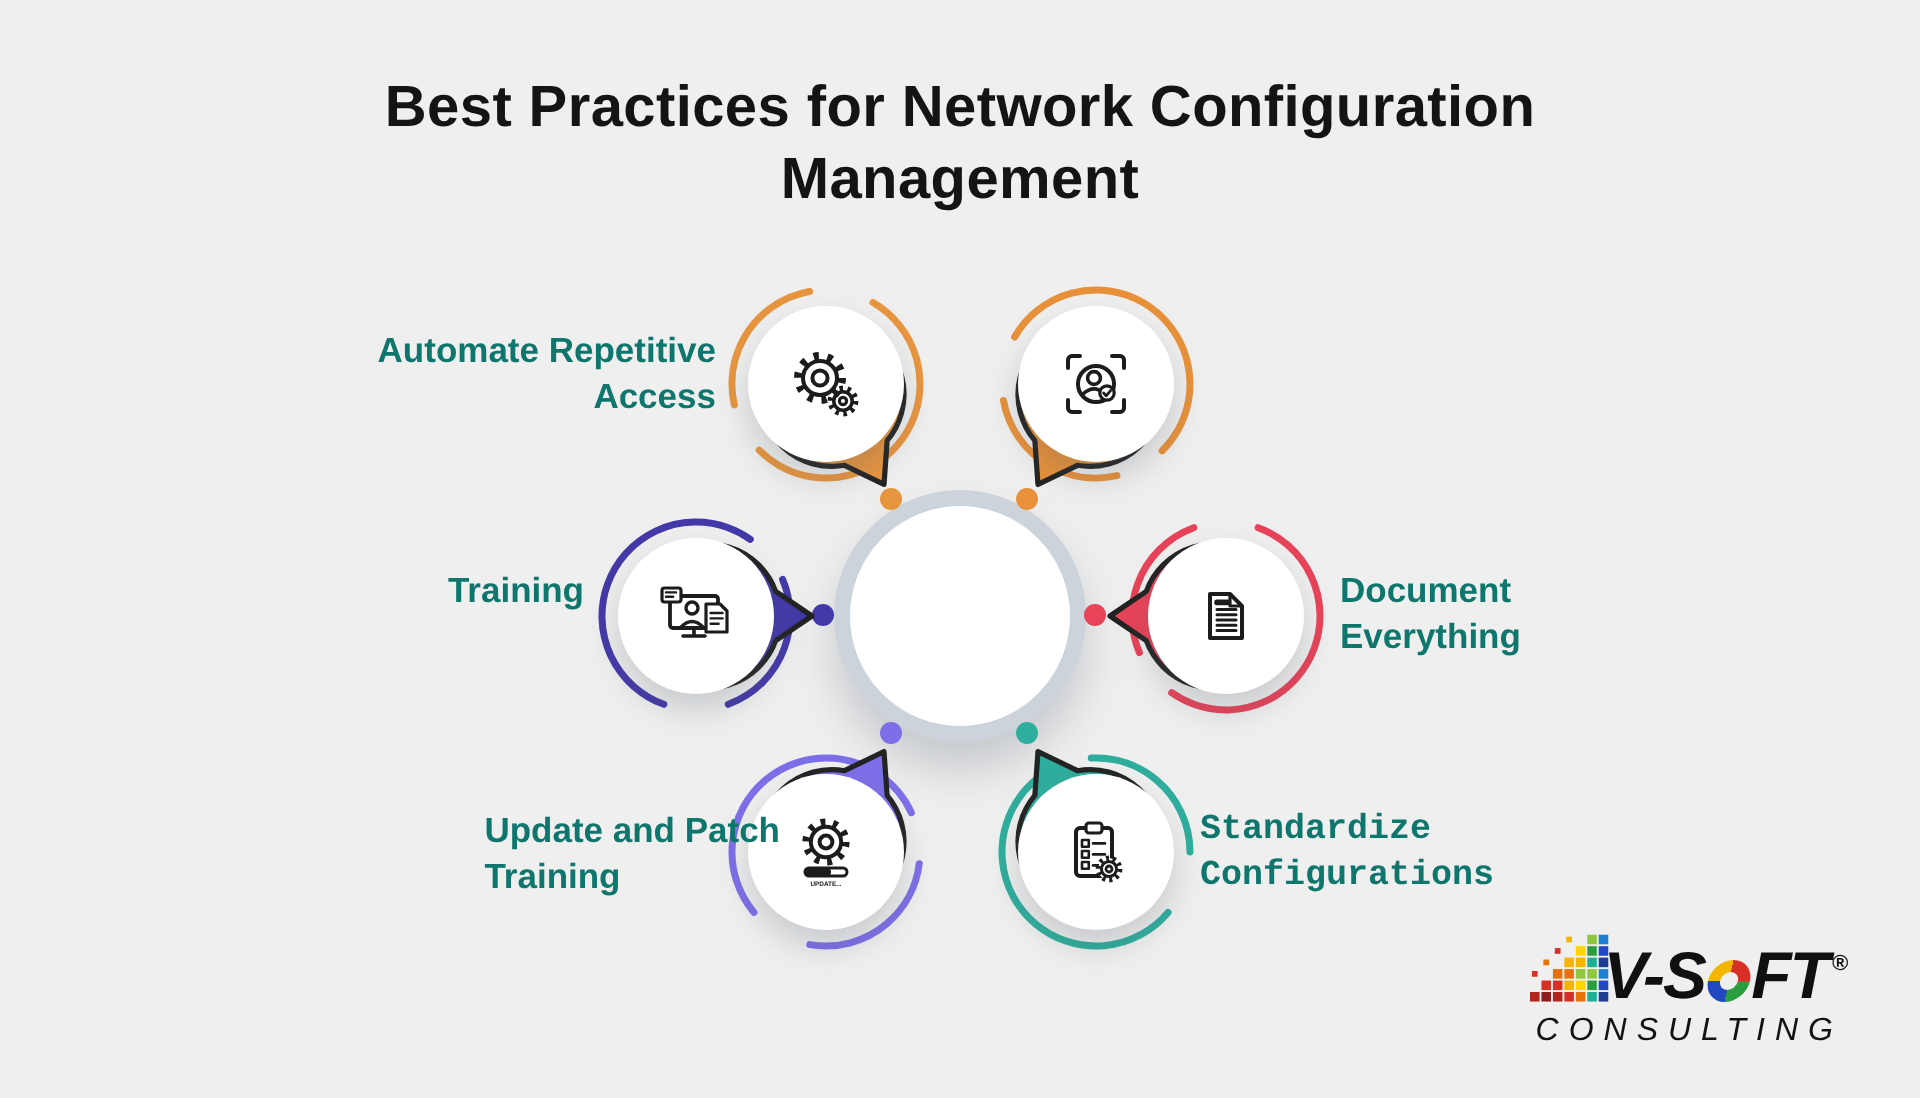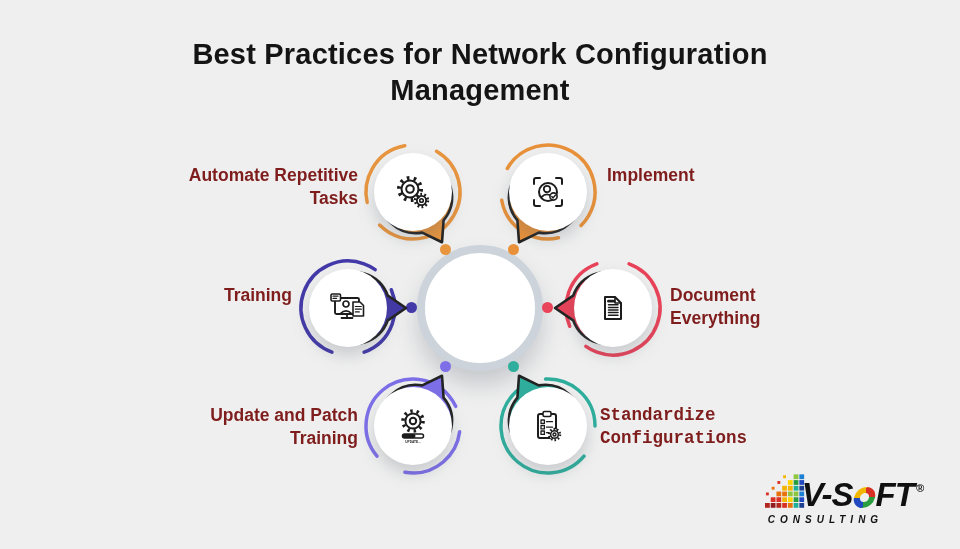--- a/index.html
+++ b/index.html
@@ -31,39 +31,39 @@
   .bubble{fill:var(--c);stroke:#232323;stroke-width:2.6;stroke-linejoin:round;}
   .white{fill:#ffffff;filter:drop-shadow(0 8px 8px rgba(80,90,105,.25));}
   .icon{stroke:#1c1c1c;stroke-width:2;fill:none;stroke-linecap:round;stroke-linejoin:round;}
   .teeth{stroke-linecap:butt;}
   .fillwhite{fill:#fff;}
   .filldark{fill:#1c1c1c;stroke:none;}
   .icon-caption{font-family:"Liberation Sans",sans-serif;font-size:3.2px;font-weight:700;
                 fill:#1c1c1c;stroke:none;text-anchor:middle;}
 
   
-  .node-label{position:absolute;font-weight:700;font-size:17.5px;line-height:1.3;color:#7f1d1d;}
+  .node-label{position:absolute;font-weight:700;font-size:17.5px;line-height:1.3;color:#0f766e;}
   .lab-tl{right:602px;top:164px;text-align:right;}
   .lab-tr{left:607px;top:164px;text-align:left;}
   .lab-ml{right:668px;top:284px;text-align:right;}
   .lab-mr{left:670px;top:284px;text-align:left;}
-  .lab-bl{right:602px;top:404px;text-align:right;}
+  .lab-bl{right:570px;top:404px;text-align:left;}
   .lab-br{left:600px;top:404px;text-align:left;font-family:Liberation Mono, monospace;}
 
   
   .logo{position:absolute;right:36px;bottom:24px;}
   .logo-row{display:flex;align-items:flex-end;}
   .brand{font-style:italic;font-weight:900;font-size:33px;letter-spacing:-1px;color:#101010;
          margin-left:-5px;line-height:1;white-space:nowrap;}
   .logo-o{display:inline-block;width:21px;height:21px;border-radius:50%;position:relative;top:2px;margin:0 1px;
           background:conic-gradient(#d93025 0 25%, #2a9d3f 25% 50%, #2148c0 50% 75%, #f2b600 75% 100%);
           transform:skewX(-12deg);}
   .logo-o::after{content:"";position:absolute;inset:6px;background:#efefef;border-radius:50%;}
   .reg{font-size:11px;font-weight:700;vertical-align:14px;letter-spacing:0;margin-left:2px;}
-  .tagline{font-style:italic;font-weight:700;font-size:10px;letter-spacing:5px;color:#121212;margin-top:3px;padding-left:3px;}
+  .tagline{font-style:italic;font-weight:400;font-size:16px;letter-spacing:5px;color:#121212;margin-top:3px;padding-left:3px;}
 </style>
 </head>
 <body>
 
 <div class="canvas">
 
   <div class="title">Best Practices for Network Configuration Management</div>
 
   <div class="hub"></div>
   <span class="dot d1" style="--c: #E8953F;"></span>
@@ -182,24 +182,23 @@
         <path d="M-1.5 -4.3 h6 M-1.5 1.2 h6 M-1.5 6.7 h4" stroke-width="1.3"></path>
         <circle class="teeth fillwhite" cx="6.5" cy="8.5" r="5.4" stroke-width="2.6" stroke-dasharray="1.5 1.9"></circle>
         <circle class="fillwhite" cx="6.5" cy="8.5" r="3.8" stroke-width="1.5"></circle>
         <circle cx="6.5" cy="8.5" r="1.5" stroke-width="1.4"></circle>
       </g>
     </svg>
   </div>
 
   <div class="node-label lab-tl">
     <div>Automate Repetitive</div>
-    <div>Tasks</div>
+    <div>Access</div>
   </div>
   <div class="node-label lab-tr">
-    <div>Implement</div>
   </div>
   <div class="node-label lab-ml">
     <div>Training</div>
   </div>
   <div class="node-label lab-mr">
     <div>Document</div>
     <div>Everything</div>
   </div>
   <div class="node-label lab-bl">
     <div>Update and Patch</div>

